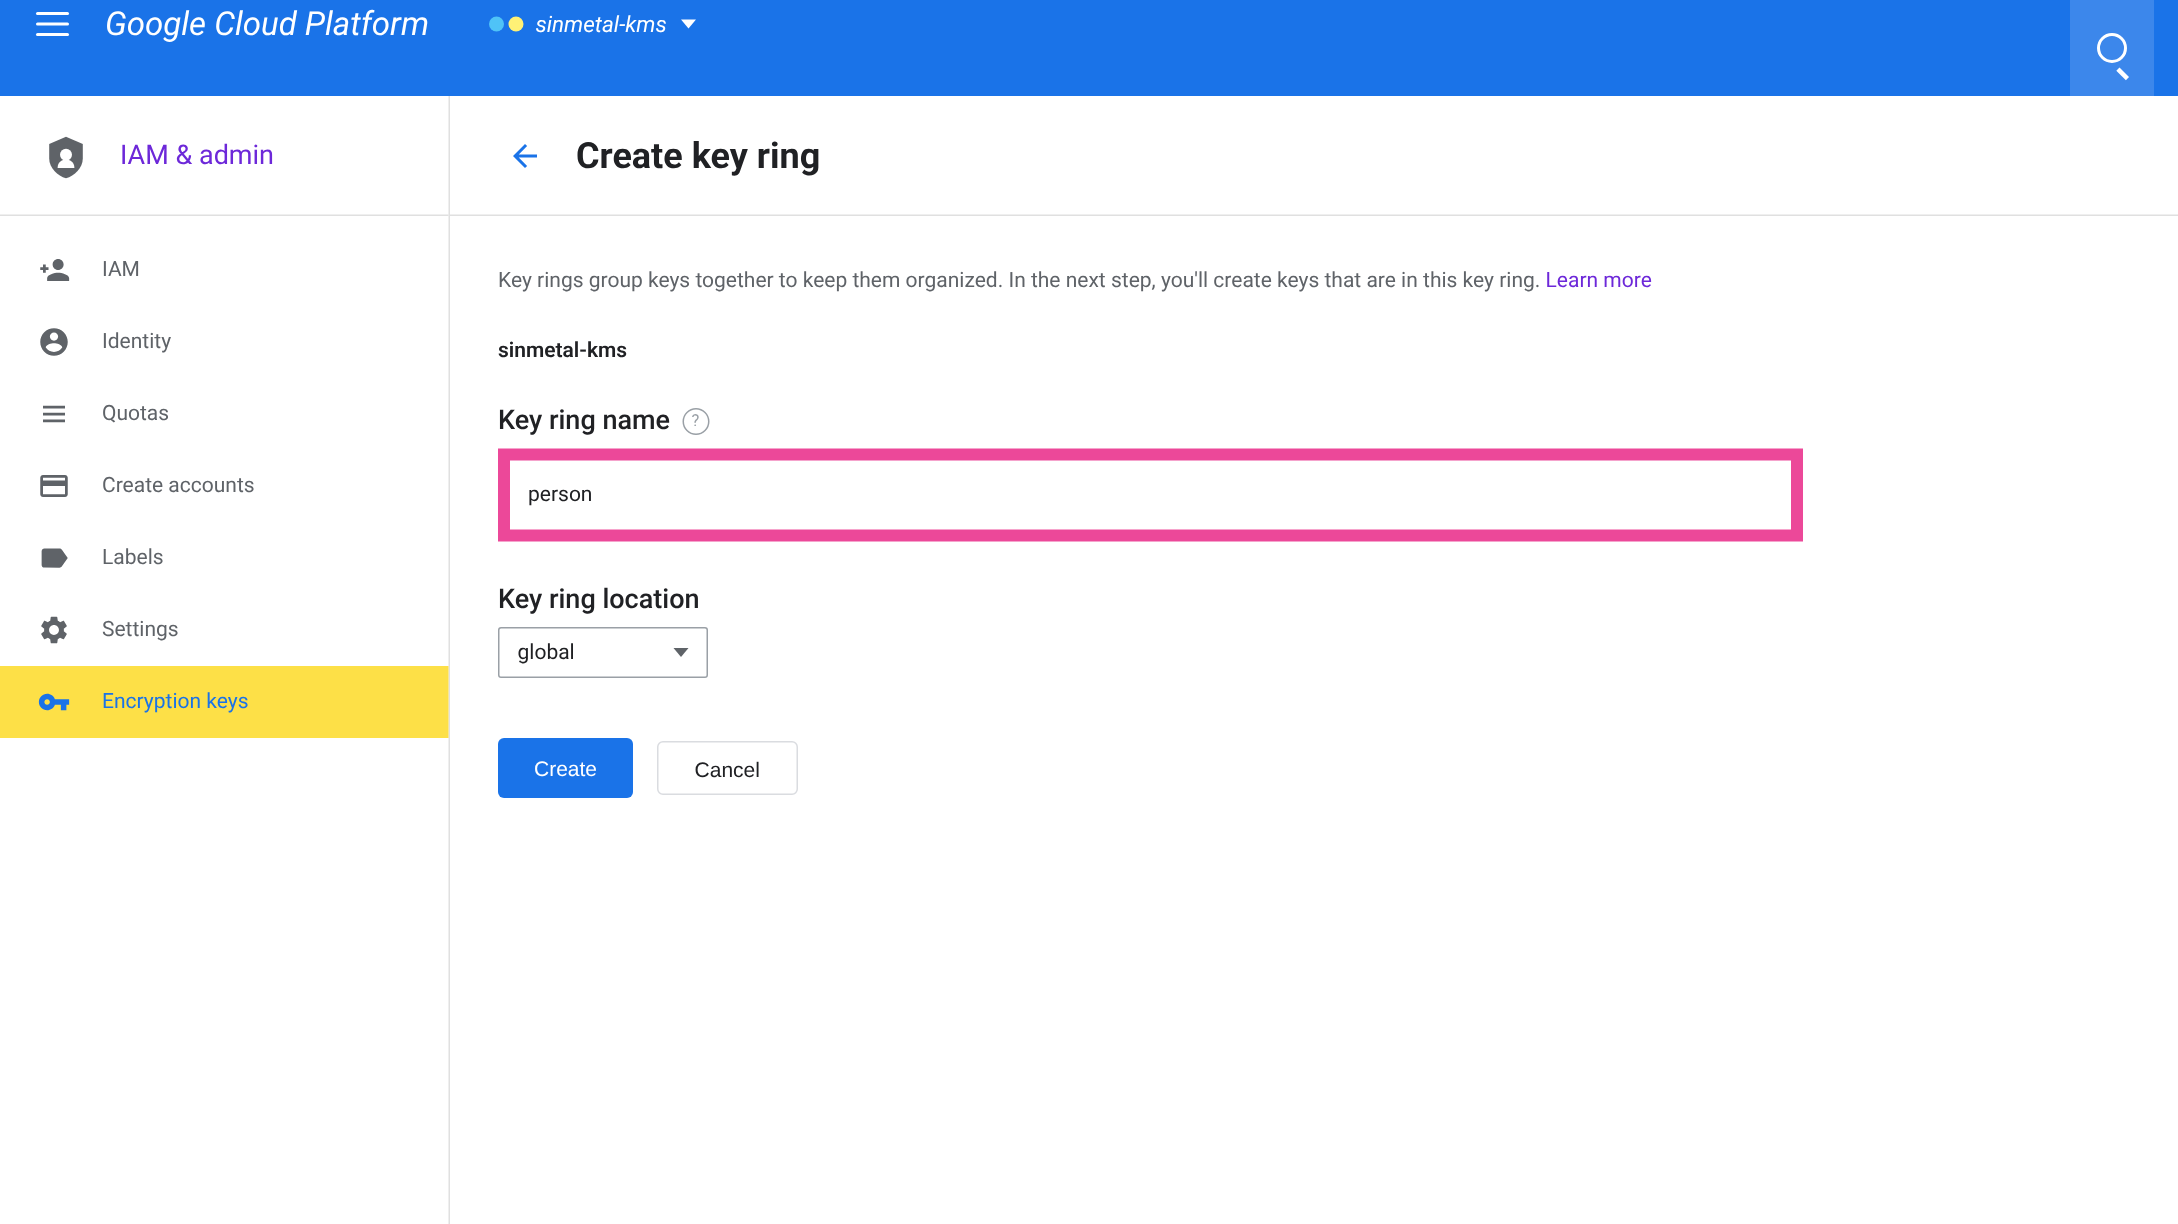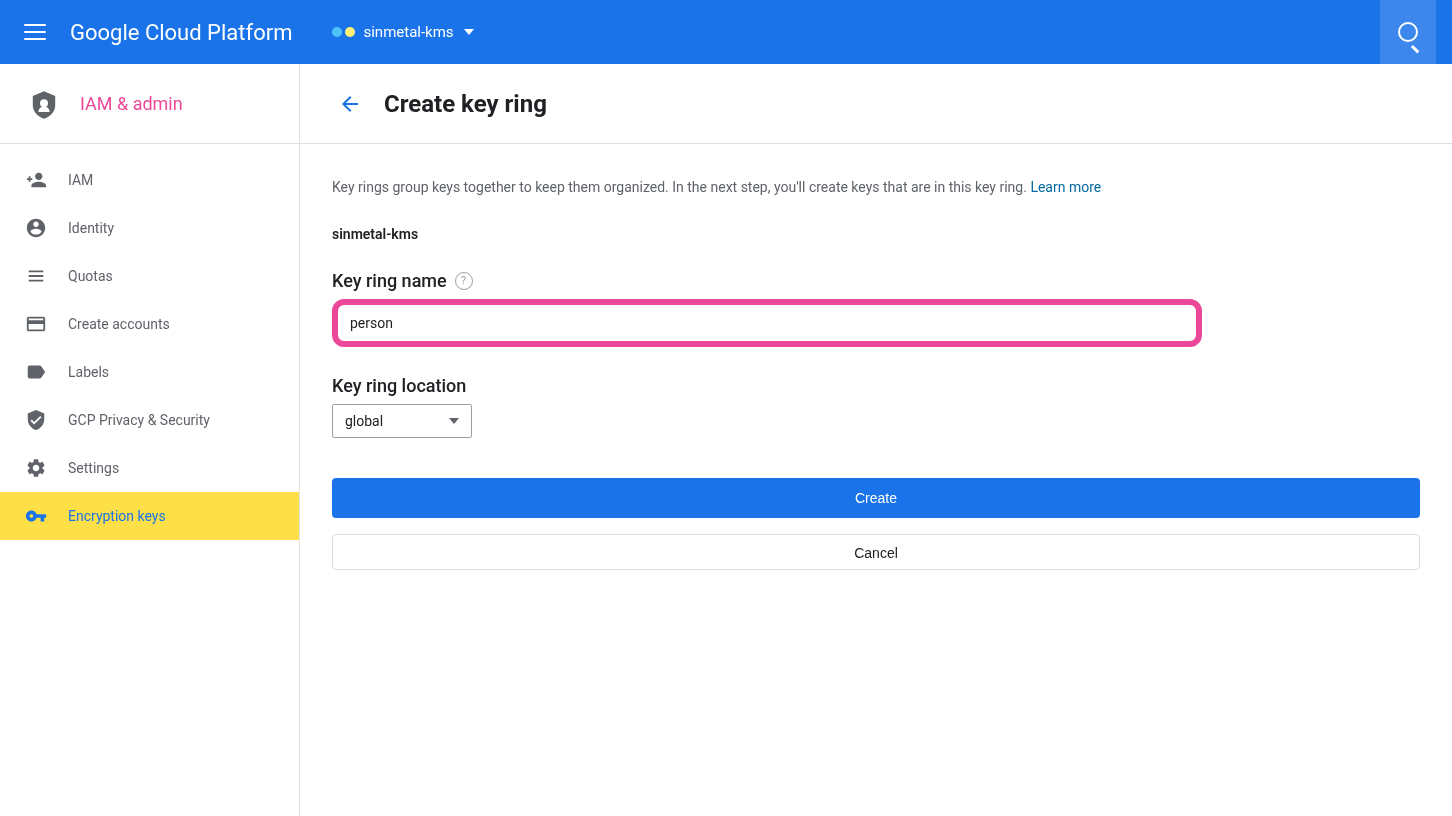--- a/index.html
+++ b/index.html
@@ -1,27 +1,28 @@
 <!DOCTYPE html>
 <html><head>
   <meta charset="utf-8">
   <style>
     * { box-sizing: border-box; margin: 0; padding: 0; }
     body { font-family: 'Roboto', Arial, sans-serif; font-size: 14px; color: #202124; background: #fff; height: 816px; overflow: hidden; }
 
     
     .top-bar {
       display: flex;
-      align-items: center;
+      align-items: flex-start;
       background: #1a73e8;
       height: 64px;
       padding: 0 16px;
       color: #fff;
       position: relative;
       z-index: 10;
+      font-style: italic;
     }
     .top-bar-left {
       display: flex;
       align-items: center;
       gap: 16px;
       flex: 1;
     }
     .hamburger-icon {
       display: flex;
       flex-direction: column;
@@ -128,21 +129,21 @@
     .shield-icon {
       width: 40px;
       height: 40px;
       display: flex;
       align-items: center;
       justify-content: center;
     }
     .shield-svg { width: 32px; height: 32px; }
     .sidebar-header-title {
       font-size: 18px;
-      color: #ec4899;
+      color: #6d28d9;
       font-weight: 400;
     }
     .sidebar-nav {
       flex: 1;
       padding: 12px 0;
     }
     .sidebar-item {
       display: flex;
       align-items: center;
       gap: 20px;
@@ -204,21 +205,21 @@
       flex: 1;
     }
     .description-text {
       color: #5f6368;
       font-size: 14px;
       line-height: 1.6;
       margin-bottom: 28px;
       max-width: 820px;
     }
     .learn-more-link {
-      color: #0369a1;
+      color: #6d28d9;
       text-decoration: none;
       cursor: pointer;
       margin-top: 32px;
     }
 
     .field-section {
       margin-bottom: 24px;
     }
     .project-label {
       font-weight: 600;
@@ -255,24 +256,24 @@
       align-items: center;
       justify-content: center;
       color: #9aa0a6;
       font-size: 11px;
       cursor: pointer;
       flex-shrink: 0;
     }
     .text-input {
       width: 100%;
       max-width: 870px;
-      height: 48px;
+      height: 62px;
       padding: 0 12px;
-      border: 6px solid #ec4899;
-      border-radius: 12px;
+      border: 8px solid #ec4899;
+      border-radius: 0;
       font-size: 14px;
       color: #202124;
       outline: none;
       font-family: inherit;
     }
 
     .select-field-wrapper {
       margin-top: 28px;
     }
     .select-dropdown {
@@ -294,21 +295,21 @@
       width: 0; height: 0;
       border-left: 5px solid transparent;
       border-right: 5px solid transparent;
       border-top: 6px solid #5f6368;
     }
 
     .action-buttons {
       display: flex;
       gap: 16px;
       margin-top: 40px;
-      flex-direction: column;
+      align-items: center;
     }
     .btn-create {
       background: #1a73e8;
       color: #fff;
       border: none;
       padding: 10px 24px;
       font-size: 14px;
       font-weight: 500;
       border-radius: 4px;
       cursor: pointer;
@@ -405,28 +406,20 @@
 
       <div class="sidebar-item">
         <div class="sidebar-item-icon">
           <svg width="22" height="22" viewBox="0 0 24 24" fill="#5f6368">
             <path d="M17.63 5.84C17.27 5.33 16.67 5 16 5L5 5.01C3.9 5.01 3 5.9 3 7v10c0 1.1.9 1.99 2 1.99L16 19c.67 0 1.27-.33 1.63-.84L22 12l-4.37-6.16z"></path>
           </svg>
         </div>
         <span class="sidebar-item-label">Labels</span>
       </div>
 
-      <div class="sidebar-item">
-        <div class="sidebar-item-icon">
-          <svg width="22" height="22" viewBox="0 0 24 24" fill="#5f6368">
-            <path d="M12 1L3 5v6c0 5.55 3.84 10.74 9 12 5.16-1.26 9-6.45 9-12V5l-9-4zm-2 16l-4-4 1.41-1.41L10 14.17l6.59-6.59L18 9l-8 8z"></path>
-          </svg>
-        </div>
-        <span class="sidebar-item-label">GCP Privacy &amp; Security</span>
-      </div>
 
       <div class="sidebar-item">
         <div class="sidebar-item-icon">
           <svg width="22" height="22" viewBox="0 0 24 24" fill="#5f6368">
             <path d="M19.14,12.94c0.04-0.3,0.06-0.61,0.06-0.94c0-0.32-0.02-0.64-0.07-0.94l2.03-1.58c0.18-0.14,0.23-0.41,0.12-0.61 l-1.92-3.32c-0.12-0.22-0.37-0.29-0.59-0.22l-2.39,0.96c-0.5-0.38-1.03-0.7-1.62-0.94L14.4,2.81c-0.04-0.24-0.24-0.41-0.48-0.41 h-3.84c-0.24,0-0.43,0.17-0.47,0.41L9.25,5.35C8.66,5.59,8.12,5.92,7.63,6.29L5.24,5.33c-0.22-0.08-0.47,0-0.59,0.22L2.74,8.87 C2.62,9.08,2.66,9.34,2.86,9.48l2.03,1.58C4.84,11.36,4.8,11.69,4.8,12s0.02,0.64,0.07,0.94l-2.03,1.58 c-0.18,0.14-0.23,0.41-0.12,0.61l1.92,3.32c0.12,0.22,0.37,0.29,0.59,0.22l2.39-0.96c0.5,0.38,1.03,0.7,1.62,0.94l0.36,2.54 c0.05,0.24,0.24,0.41,0.48,0.41h3.84c0.24,0,0.44-0.17,0.47-0.41l0.36-2.54c0.59-0.24,1.13-0.56,1.62-0.94l2.39,0.96 c0.22,0.08,0.47,0,0.59-0.22l1.92-3.32c0.12-0.22,0.07-0.47-0.12-0.61L19.14,12.94z M12,15.6c-1.98,0-3.6-1.62-3.6-3.6 s1.62-3.6,3.6-3.6s3.6,1.62,3.6,3.6S13.98,15.6,12,15.6z"></path>
           </svg>
         </div>
         <span class="sidebar-item-label">Settings</span>
       </div>
 

